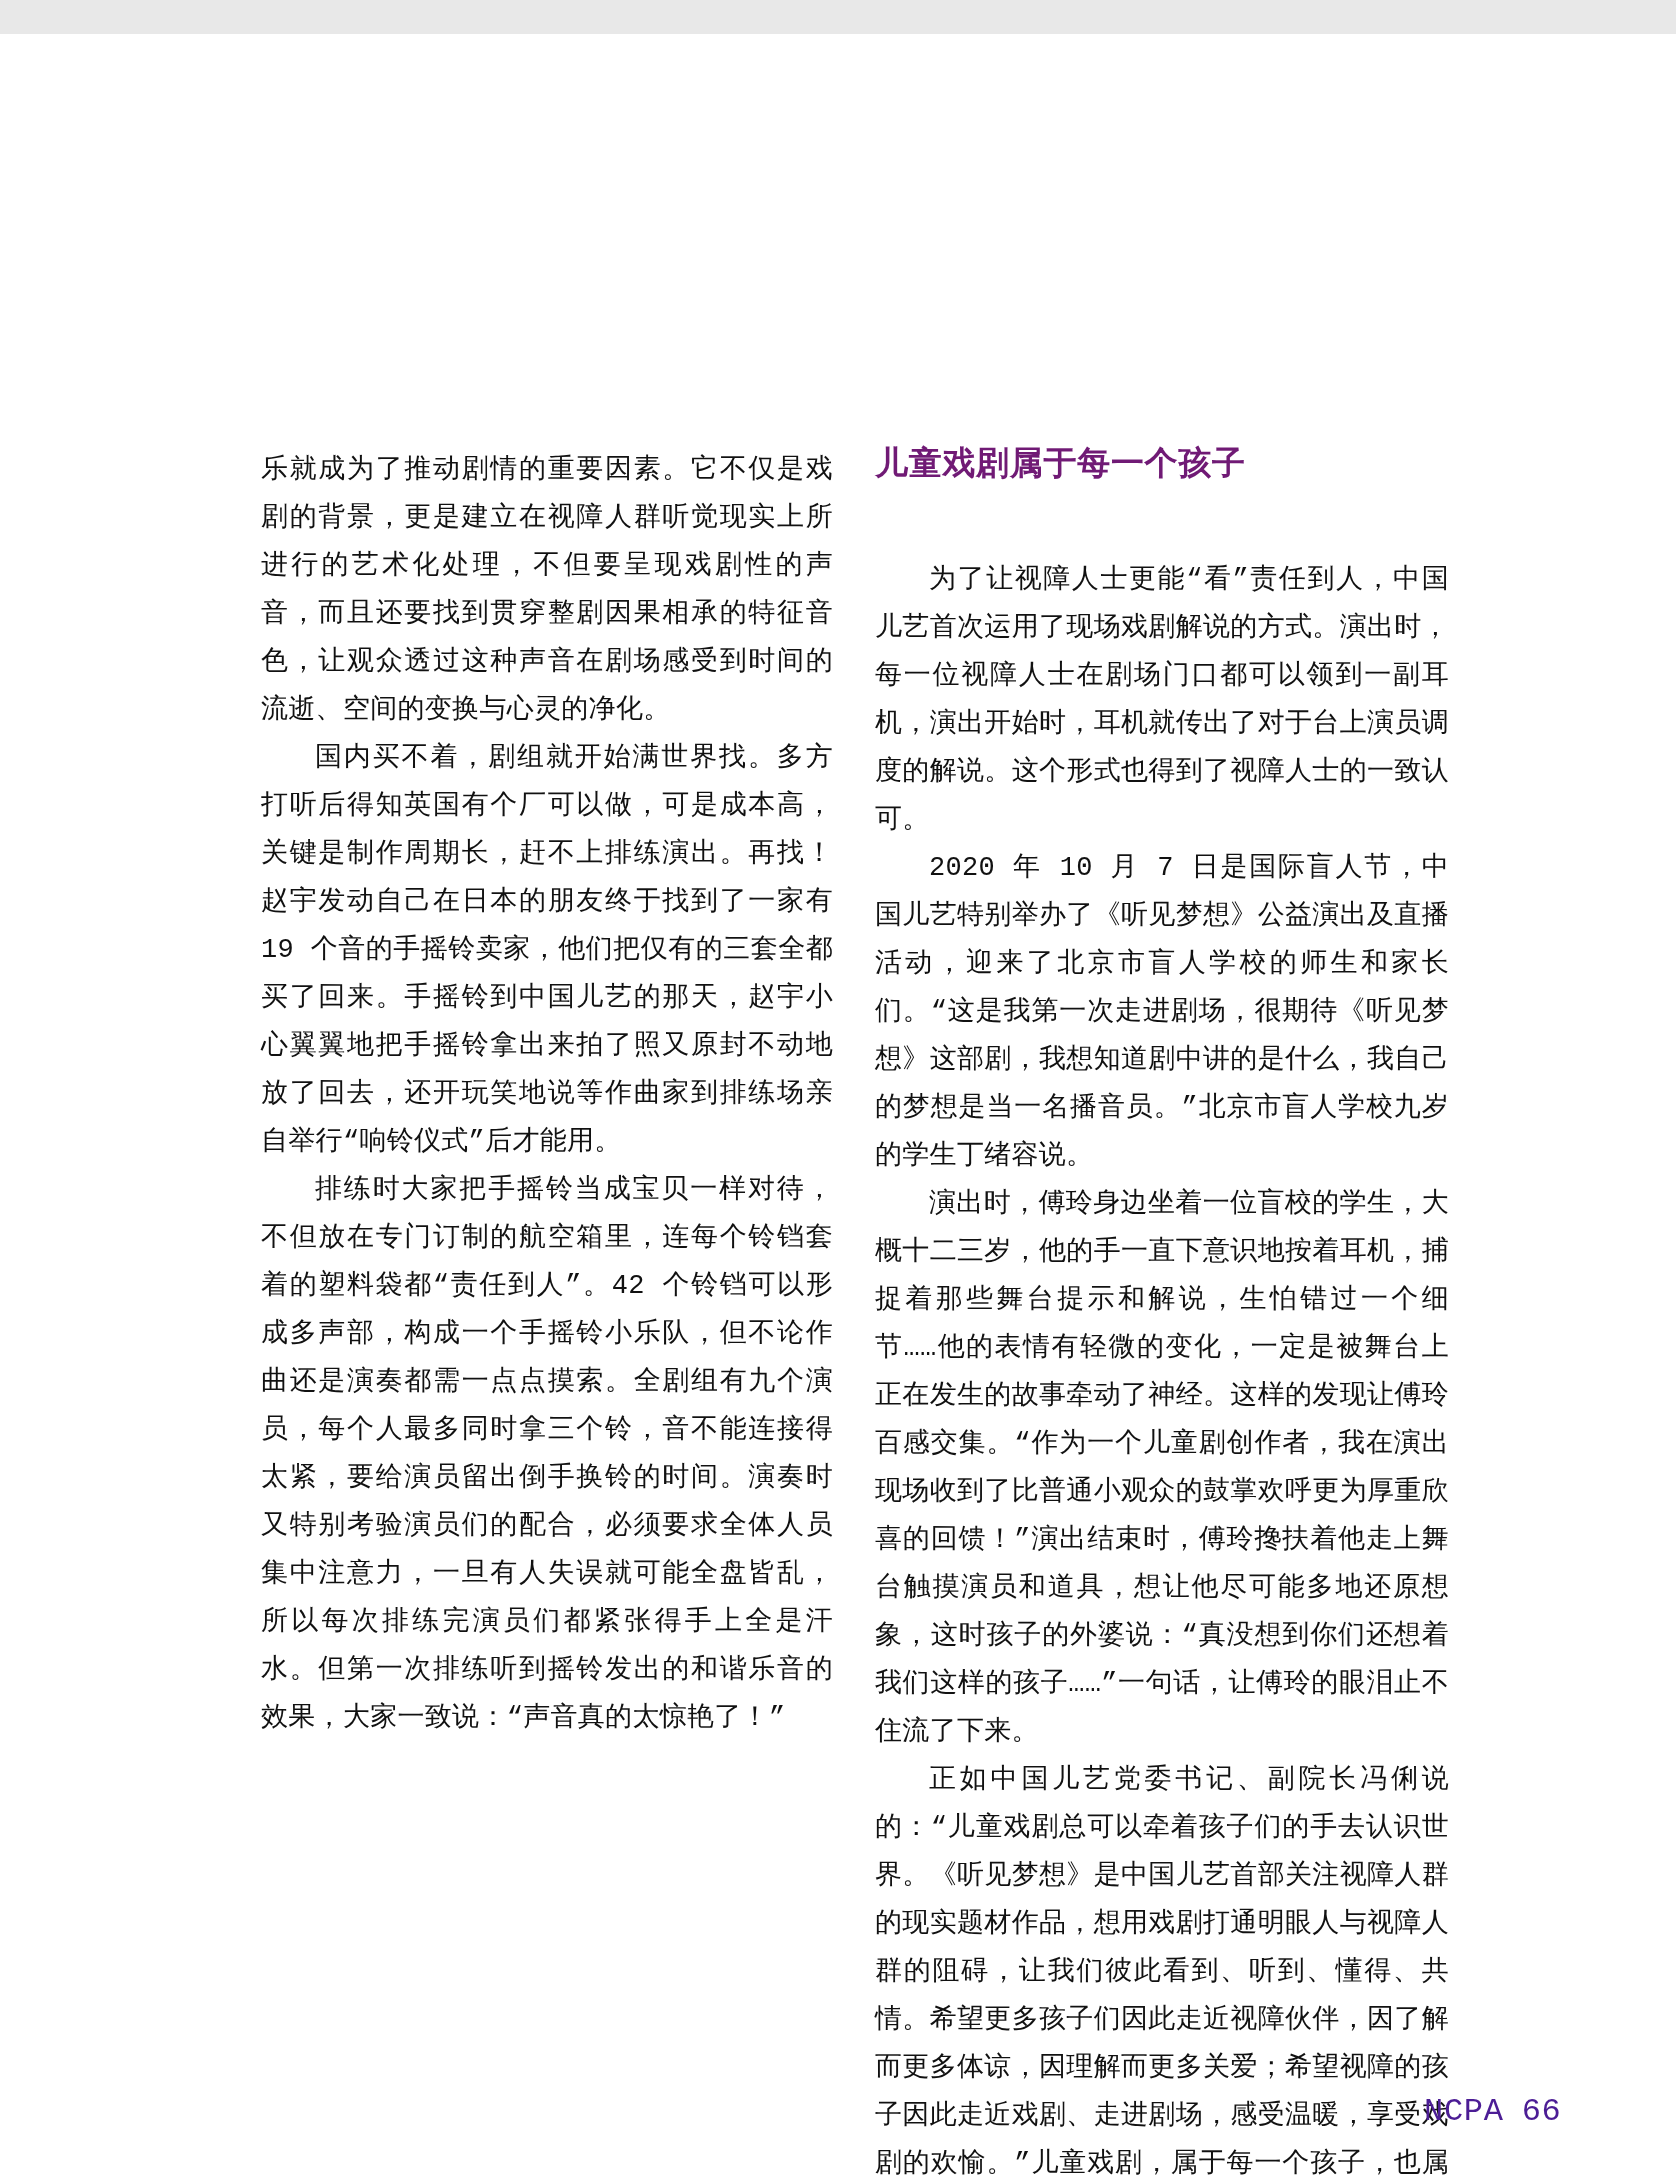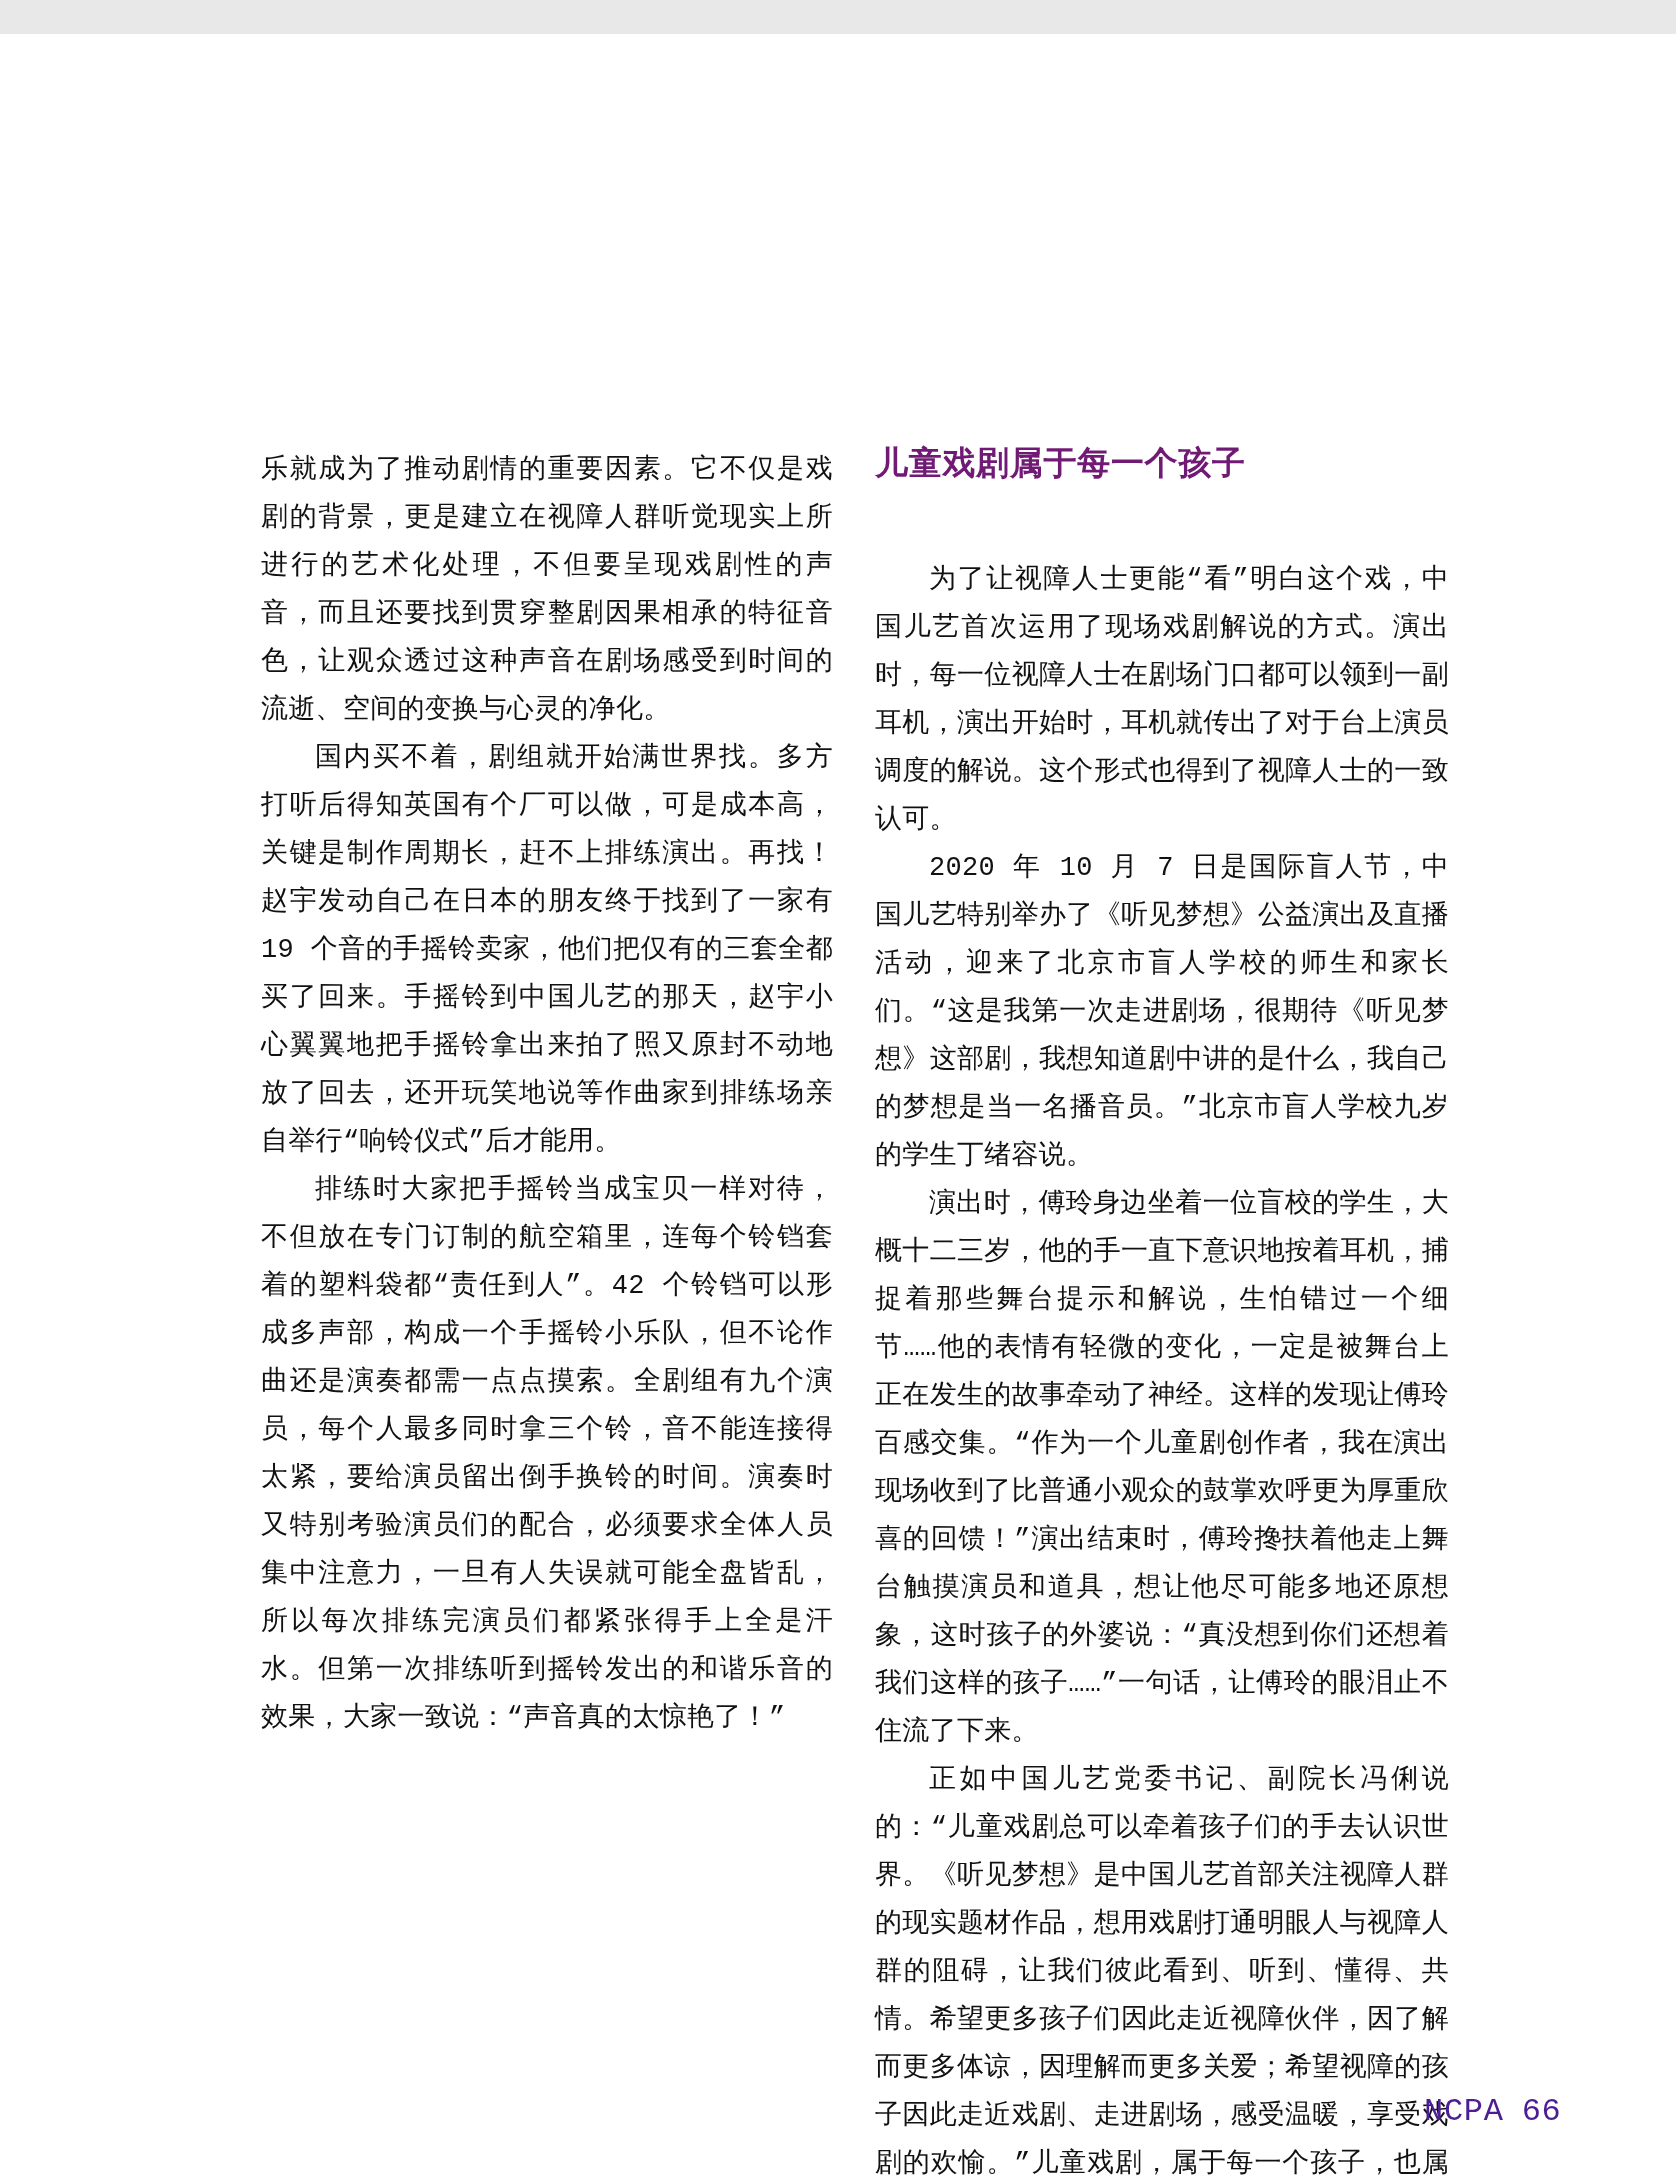--- a/index.html
+++ b/index.html
@@ -72,21 +72,21 @@
 <div class="page">
 
   <div class="column col-left">
     <p class="body-par">乐就成为了推动剧情的重要因素。它不仅是戏剧的背景，更是建立在视障人群听觉现实上所进行的艺术化处理，不但要呈现戏剧性的声音，而且还要找到贯穿整剧因果相承的特征音色，让观众透过这种声音在剧场感受到时间的流逝、空间的变换与心灵的净化。</p>
     <p class="body-par indent">国内买不着，剧组就开始满世界找。多方打听后得知英国有个厂可以做，可是成本高，关键是制作周期长，赶不上排练演出。再找！赵宇发动自己在日本的朋友终于找到了一家有 19 个音的手摇铃卖家，他们把仅有的三套全都买了回来。手摇铃到中国儿艺的那天，赵宇小心翼翼地把手摇铃拿出来拍了照又原封不动地放了回去，还开玩笑地说等作曲家到排练场亲自举行“响铃仪式”后才能用。</p>
     <p class="body-par indent">排练时大家把手摇铃当成宝贝一样对待，不但放在专门订制的航空箱里，连每个铃铛套着的塑料袋都“责任到人”。42 个铃铛可以形成多声部，构成一个手摇铃小乐队，但不论作曲还是演奏都需一点点摸索。全剧组有九个演员，每个人最多同时拿三个铃，音不能连接得太紧，要给演员留出倒手换铃的时间。演奏时又特别考验演员们的配合，必须要求全体人员集中注意力，一旦有人失误就可能全盘皆乱，所以每次排练完演员们都紧张得手上全是汗水。但第一次排练听到摇铃发出的和谐乐音的效果，大家一致说：“声音真的太惊艳了！”</p>
   </div>
 
   <div class="column col-right">
     <h2 class="section-heading">儿童戏剧属于每一个孩子</h2>
-    <p class="body-par indent">为了让视障人士更能“看”明白这个戏，中国儿艺首次运用了现场戏剧解说的方式。演出时，每一位视障人士在剧场门口都可以领到一副耳机，演出开始时，耳机就传出了对于台上演员调度的解说。这个形式也得到了视障人士的一致认可。</p>
+    <p class="body-par indent">为了让视障人士更能“看”责任到人，中国儿艺首次运用了现场戏剧解说的方式。演出时，每一位视障人士在剧场门口都可以领到一副耳机，演出开始时，耳机就传出了对于台上演员调度的解说。这个形式也得到了视障人士的一致认可。</p>
     <p class="body-par indent">2020 年 10 月 7 日是国际盲人节，中国儿艺特别举办了《听见梦想》公益演出及直播活动，迎来了北京市盲人学校的师生和家长们。“这是我第一次走进剧场，很期待《听见梦想》这部剧，我想知道剧中讲的是什么，我自己的梦想是当一名播音员。”北京市盲人学校九岁的学生丁绪容说。</p>
     <p class="body-par indent">演出时，傅玲身边坐着一位盲校的学生，大概十二三岁，他的手一直下意识地按着耳机，捕捉着那些舞台提示和解说，生怕错过一个细节……他的表情有轻微的变化，一定是被舞台上正在发生的故事牵动了神经。这样的发现让傅玲百感交集。“作为一个儿童剧创作者，我在演出现场收到了比普通小观众的鼓掌欢呼更为厚重欣喜的回馈！”演出结束时，傅玲搀扶着他走上舞台触摸演员和道具，想让他尽可能多地还原想象，这时孩子的外婆说：“真没想到你们还想着我们这样的孩子……”一句话，让傅玲的眼泪止不住流了下来。</p>
     <p class="body-par indent">
       <span>正如中国儿艺党委书记、副院长冯俐说的：“儿童戏剧总可以牵着孩子们的手去认识世界。《听见梦想》是中国儿艺首部关注视障人群的现实题材作品，想用戏剧打通明眼人与视障人群的阻碍，让我们彼此看到、听到、懂得、共情。希望更多孩子们因此走近视障伙伴，因了解而更多体谅，因理解而更多关爱；希望视障的孩子因此走近戏剧、走进剧场，感受温暖，享受戏剧的欢愉。”儿童戏剧，属于每一个孩子，也属于每一个曾经的孩子……</span><span class="endmark">
           <span>NC</span>
           <span>PA</span>
         </span>
     </p>
 
   </div>

